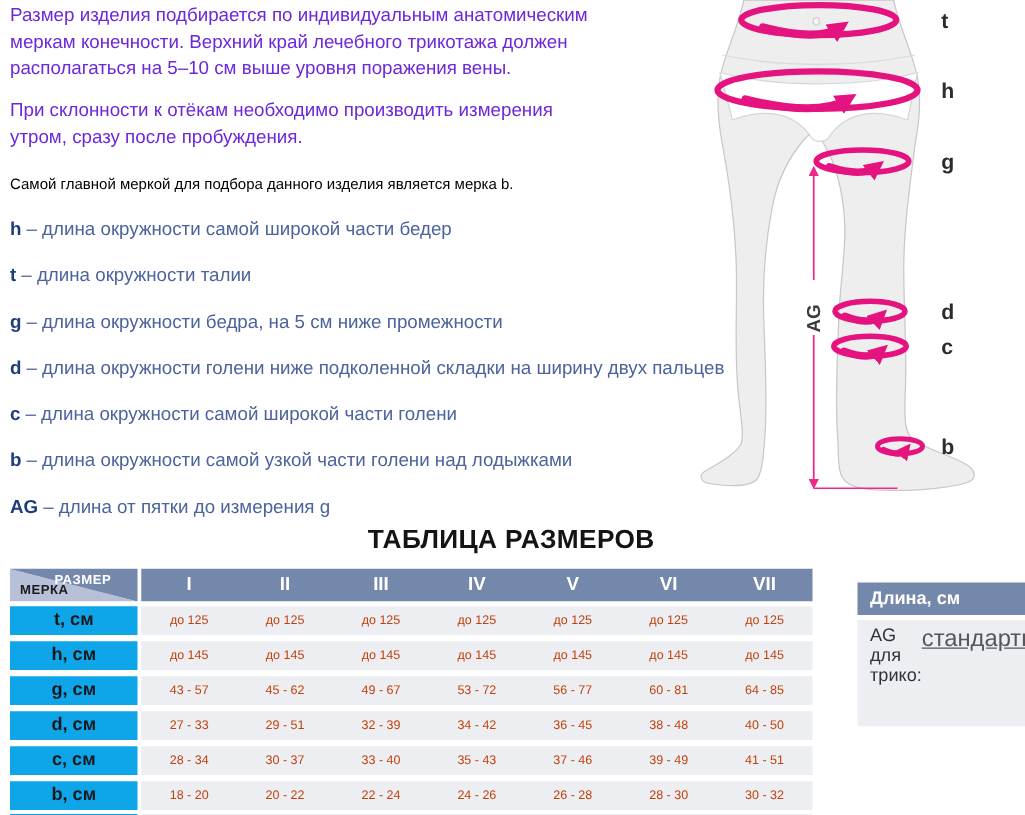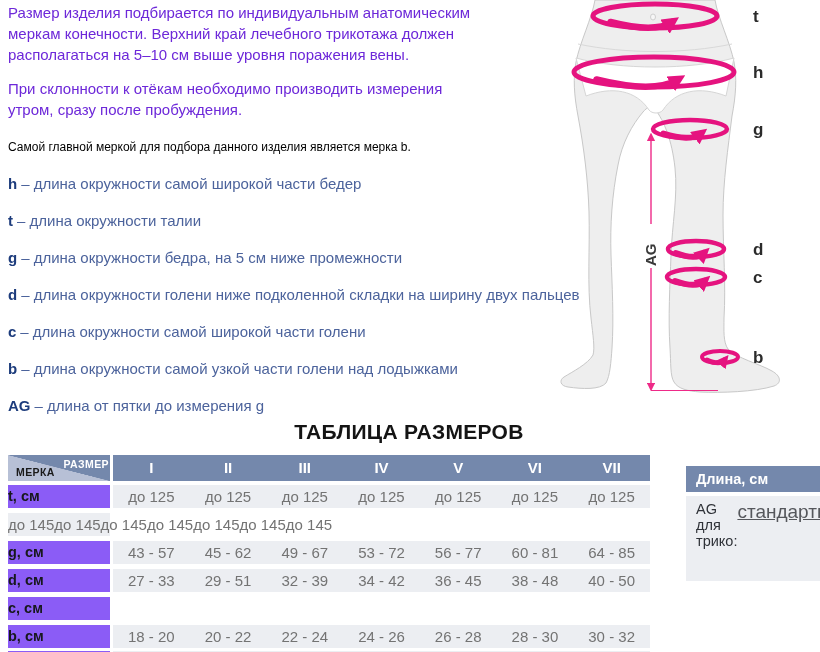--- a/index.html
+++ b/index.html
@@ -26,29 +26,29 @@
     font-size:21px;font-weight:bold;color:#141414;letter-spacing:.3px;
   }
   
   .size-table{position:absolute;left:8px;top:455px;width:642px;}
   .t-grid{display:grid;grid-template-columns:102px 537px;column-gap:3px;}
   .t-head{height:26px;}
   .corner{
     position:relative;height:26px;
     background:linear-gradient(to top right,#b7c0d6 49.6%,#a8b4cc 49.6%,#7488ac 50.4%);
   }
-  .corner .c-top{position:absolute;right:1px;top:3px;font-size:10.5px;font-weight:bold;color:#ffffff;letter-spacing:.4px;}
+  .corner .c-top{position:absolute;right:21px;top:3px;font-size:10.5px;font-weight:bold;color:#ffffff;letter-spacing:.4px;}
   .corner .c-bottom{position:absolute;left:8px;bottom:3px;font-size:10.5px;font-weight:bold;color:#1a1a1a;letter-spacing:.4px;}
   .head-strip{background:#7488ac;display:grid;grid-template-columns:repeat(7,1fr);}
   .head-strip .col{color:#ffffff;font-weight:bold;font-size:15px;text-align:center;line-height:26px;}
   .mt-row{height:23px;margin-top:5.2px;}
   .mt-row.first{margin-top:3.5px;}
-  .row-label{background:#8b5cf6;font-size:14.5px;font-weight:bold;color:#17181c;line-height:23px;}
+  .row-label{background:#0ea5e9;text-align:center;font-size:14.5px;font-weight:bold;color:#17181c;line-height:23px;}
   .row-data{background:#eceef2;display:grid;grid-template-columns:repeat(7,1fr);}
-  .row-data .cell{font-size:15px;color:#737373;text-align:center;line-height:23px;white-space:nowrap;}
+  .row-data .cell{font-size:10px;color:#c2410c;text-align:center;line-height:23px;white-space:nowrap;}
   .cutoff{margin-top:2.5px;height:6px;overflow:hidden;}
   .cutoff .row-label,.cutoff .row-data{height:6px;}
   
   .length-box{position:absolute;left:653px;top:466px;width:168px;padding-left:33px;}
   .lb-head{height:26px;background:#7488ac;color:#ffffff;font-weight:bold;font-size:14.5px;line-height:26px;padding-left:10px;box-sizing:border-box;}
   .lb-body{margin-top:4px;height:85px;background:#eceef2;box-sizing:border-box;
     padding:5px 12px 7px 10px;display:flex;flex-direction:row;justify-content:space-between;}
   .lb-sub{font-size:14.5px;color:#2f3238;}
   .lb-row{display:flex;justify-content:center;font-size:19px;color:#55575c;text-decoration:underline;}
   .lb-row .lb-val{color:#55575c;margin-left:40px;}
@@ -186,20 +186,21 @@
       <div class="cell">до 125</div>
       <div class="cell">до 125</div>
       <div class="cell">до 125</div>
       <div class="cell">до 125</div>
       <div class="cell">до 125</div>
       <div class="cell">до 125</div>
     </div>
   </div>
 
   <div class="t-grid mt-row">
+    <div class="row-label">h, см</div>
     <div class="row-data">
       <div class="cell">до 145</div>
       <div class="cell">до 145</div>
       <div class="cell">до 145</div>
       <div class="cell">до 145</div>
       <div class="cell">до 145</div>
       <div class="cell">до 145</div>
       <div class="cell">до 145</div>
     </div>
   </div>
@@ -225,20 +226,29 @@
       <div class="cell">32 - 39</div>
       <div class="cell">34 - 42</div>
       <div class="cell">36 - 45</div>
       <div class="cell">38 - 48</div>
       <div class="cell">40 - 50</div>
     </div>
   </div>
 
   <div class="t-grid mt-row">
     <div class="row-label">c, см</div>
+    <div class="row-data">
+      <div class="cell">28 - 34</div>
+      <div class="cell">30 - 37</div>
+      <div class="cell">33 - 40</div>
+      <div class="cell">35 - 43</div>
+      <div class="cell">37 - 46</div>
+      <div class="cell">39 - 49</div>
+      <div class="cell">41 - 51</div>
+    </div>
   </div>
 
   <div class="t-grid mt-row">
     <div class="row-label">b, см</div>
     <div class="row-data">
       <div class="cell">18 - 20</div>
       <div class="cell">20 - 22</div>
       <div class="cell">22 - 24</div>
       <div class="cell">24 - 26</div>
       <div class="cell">26 - 28</div>

